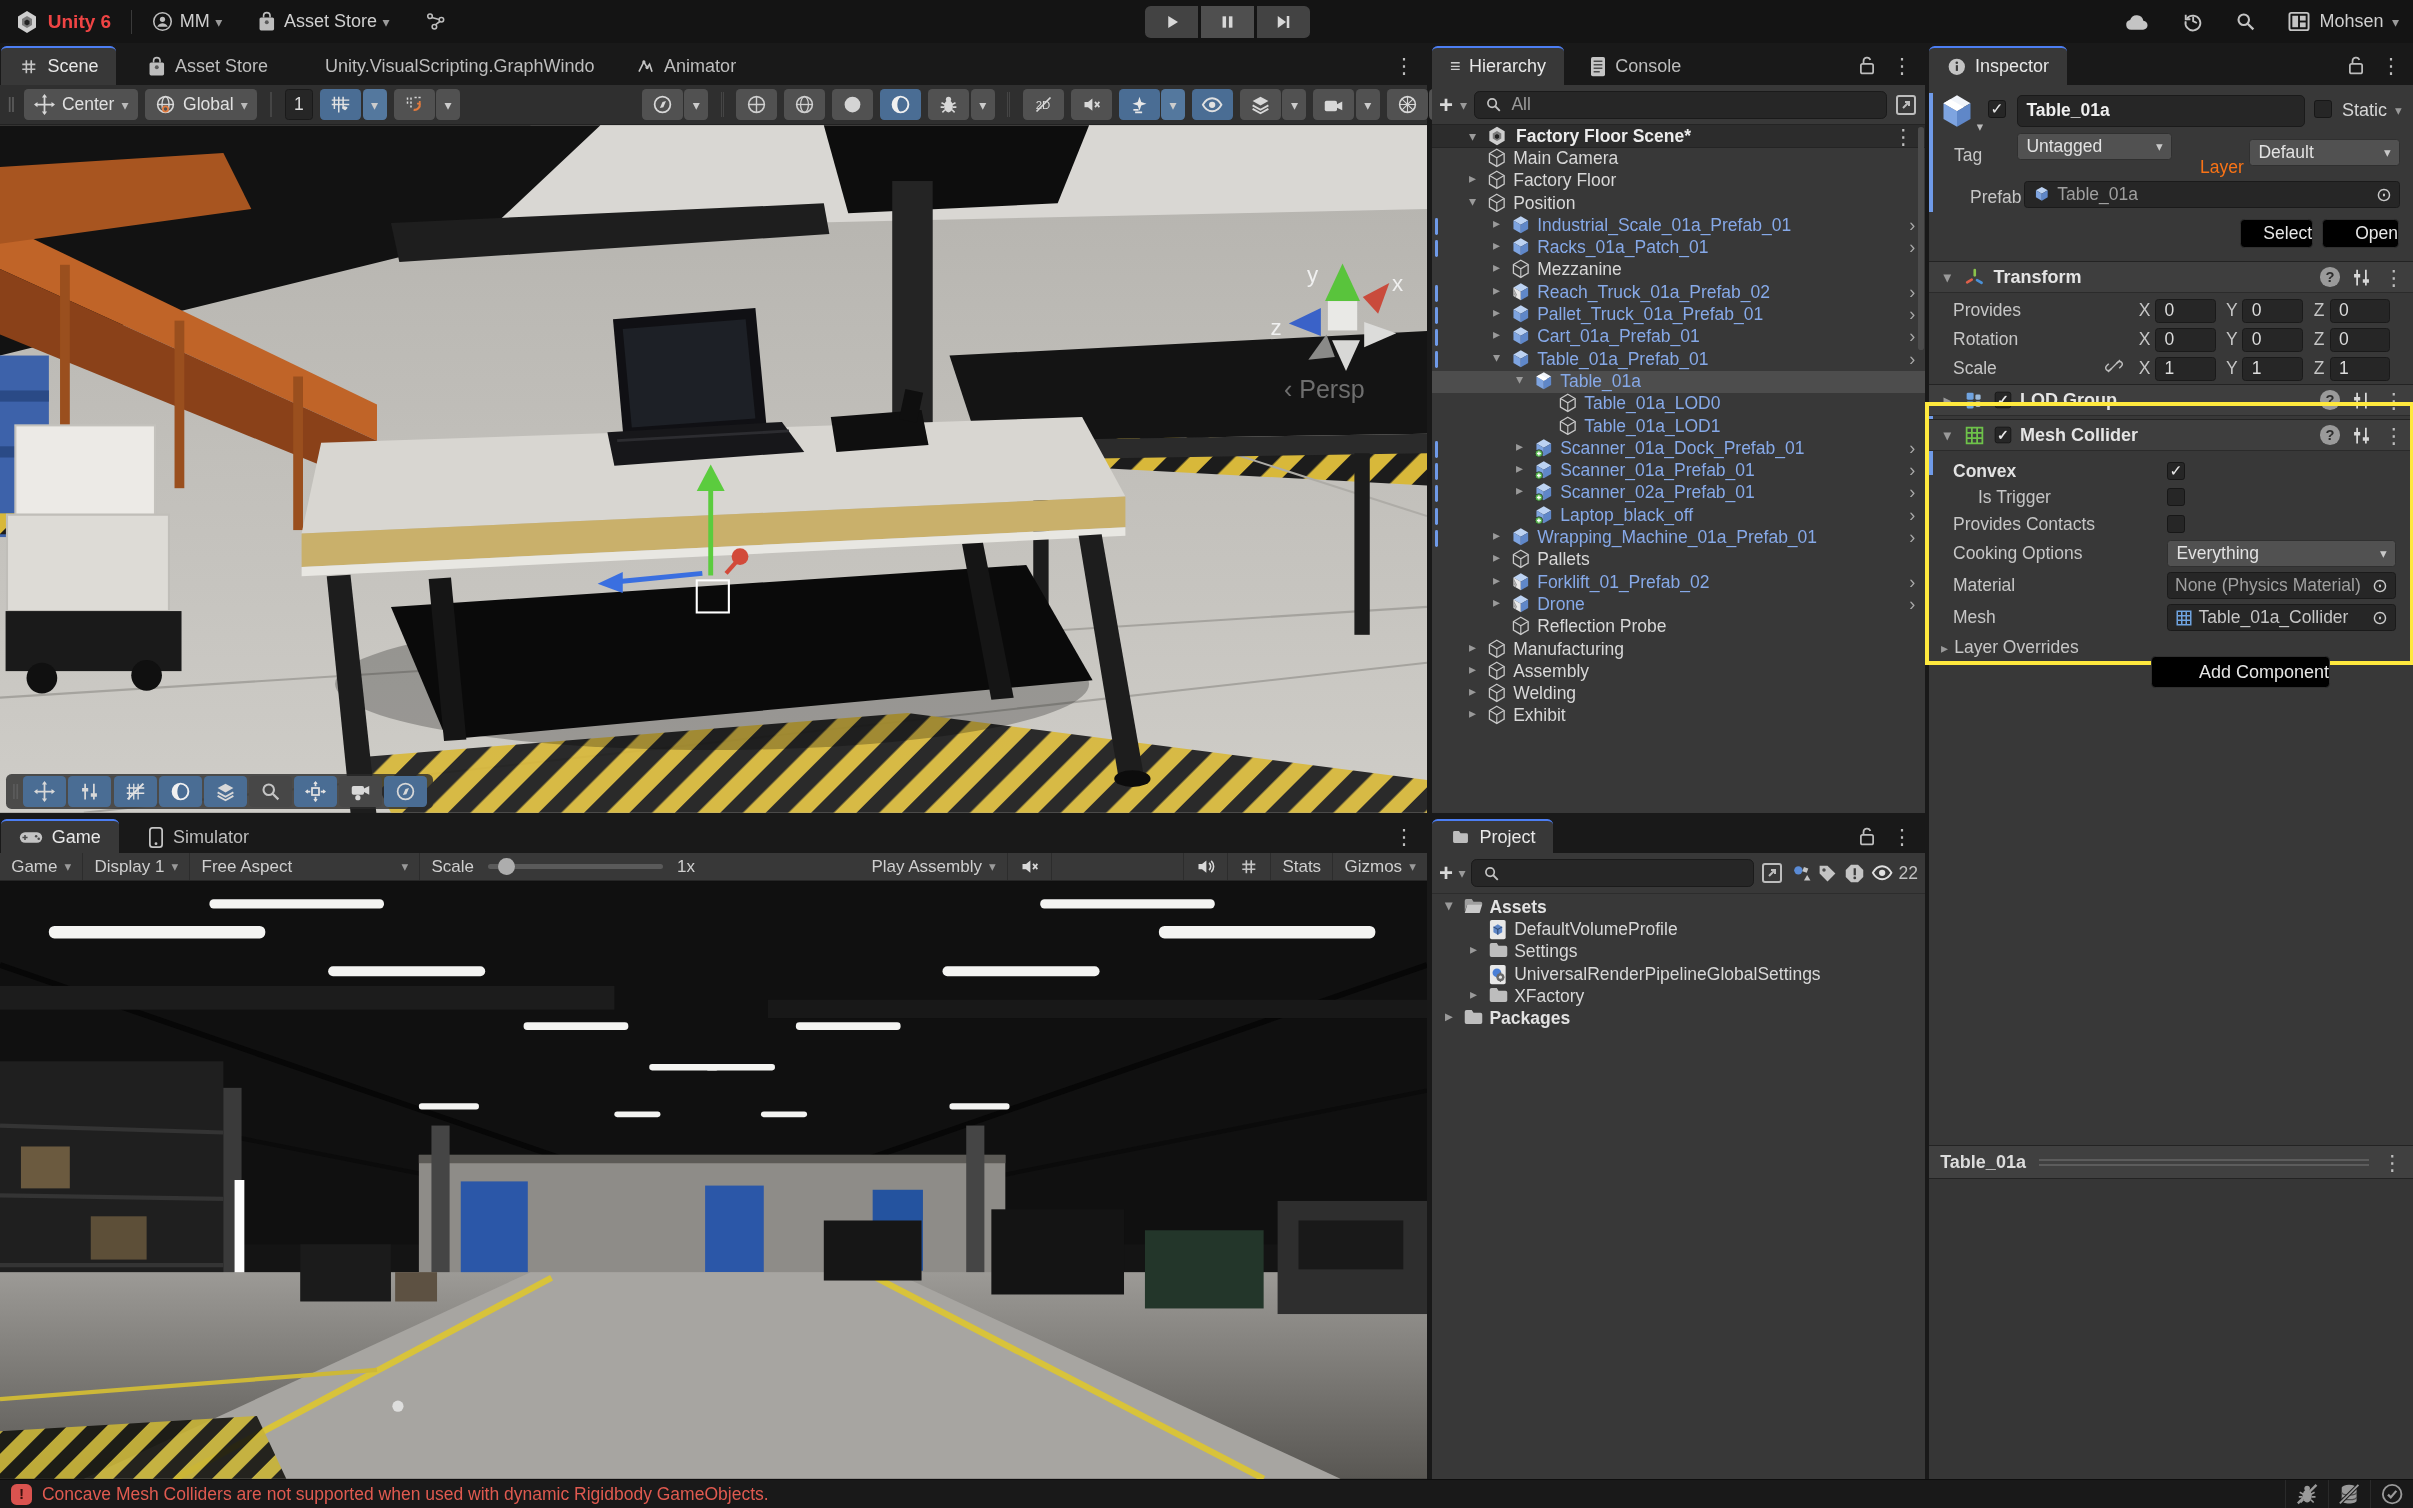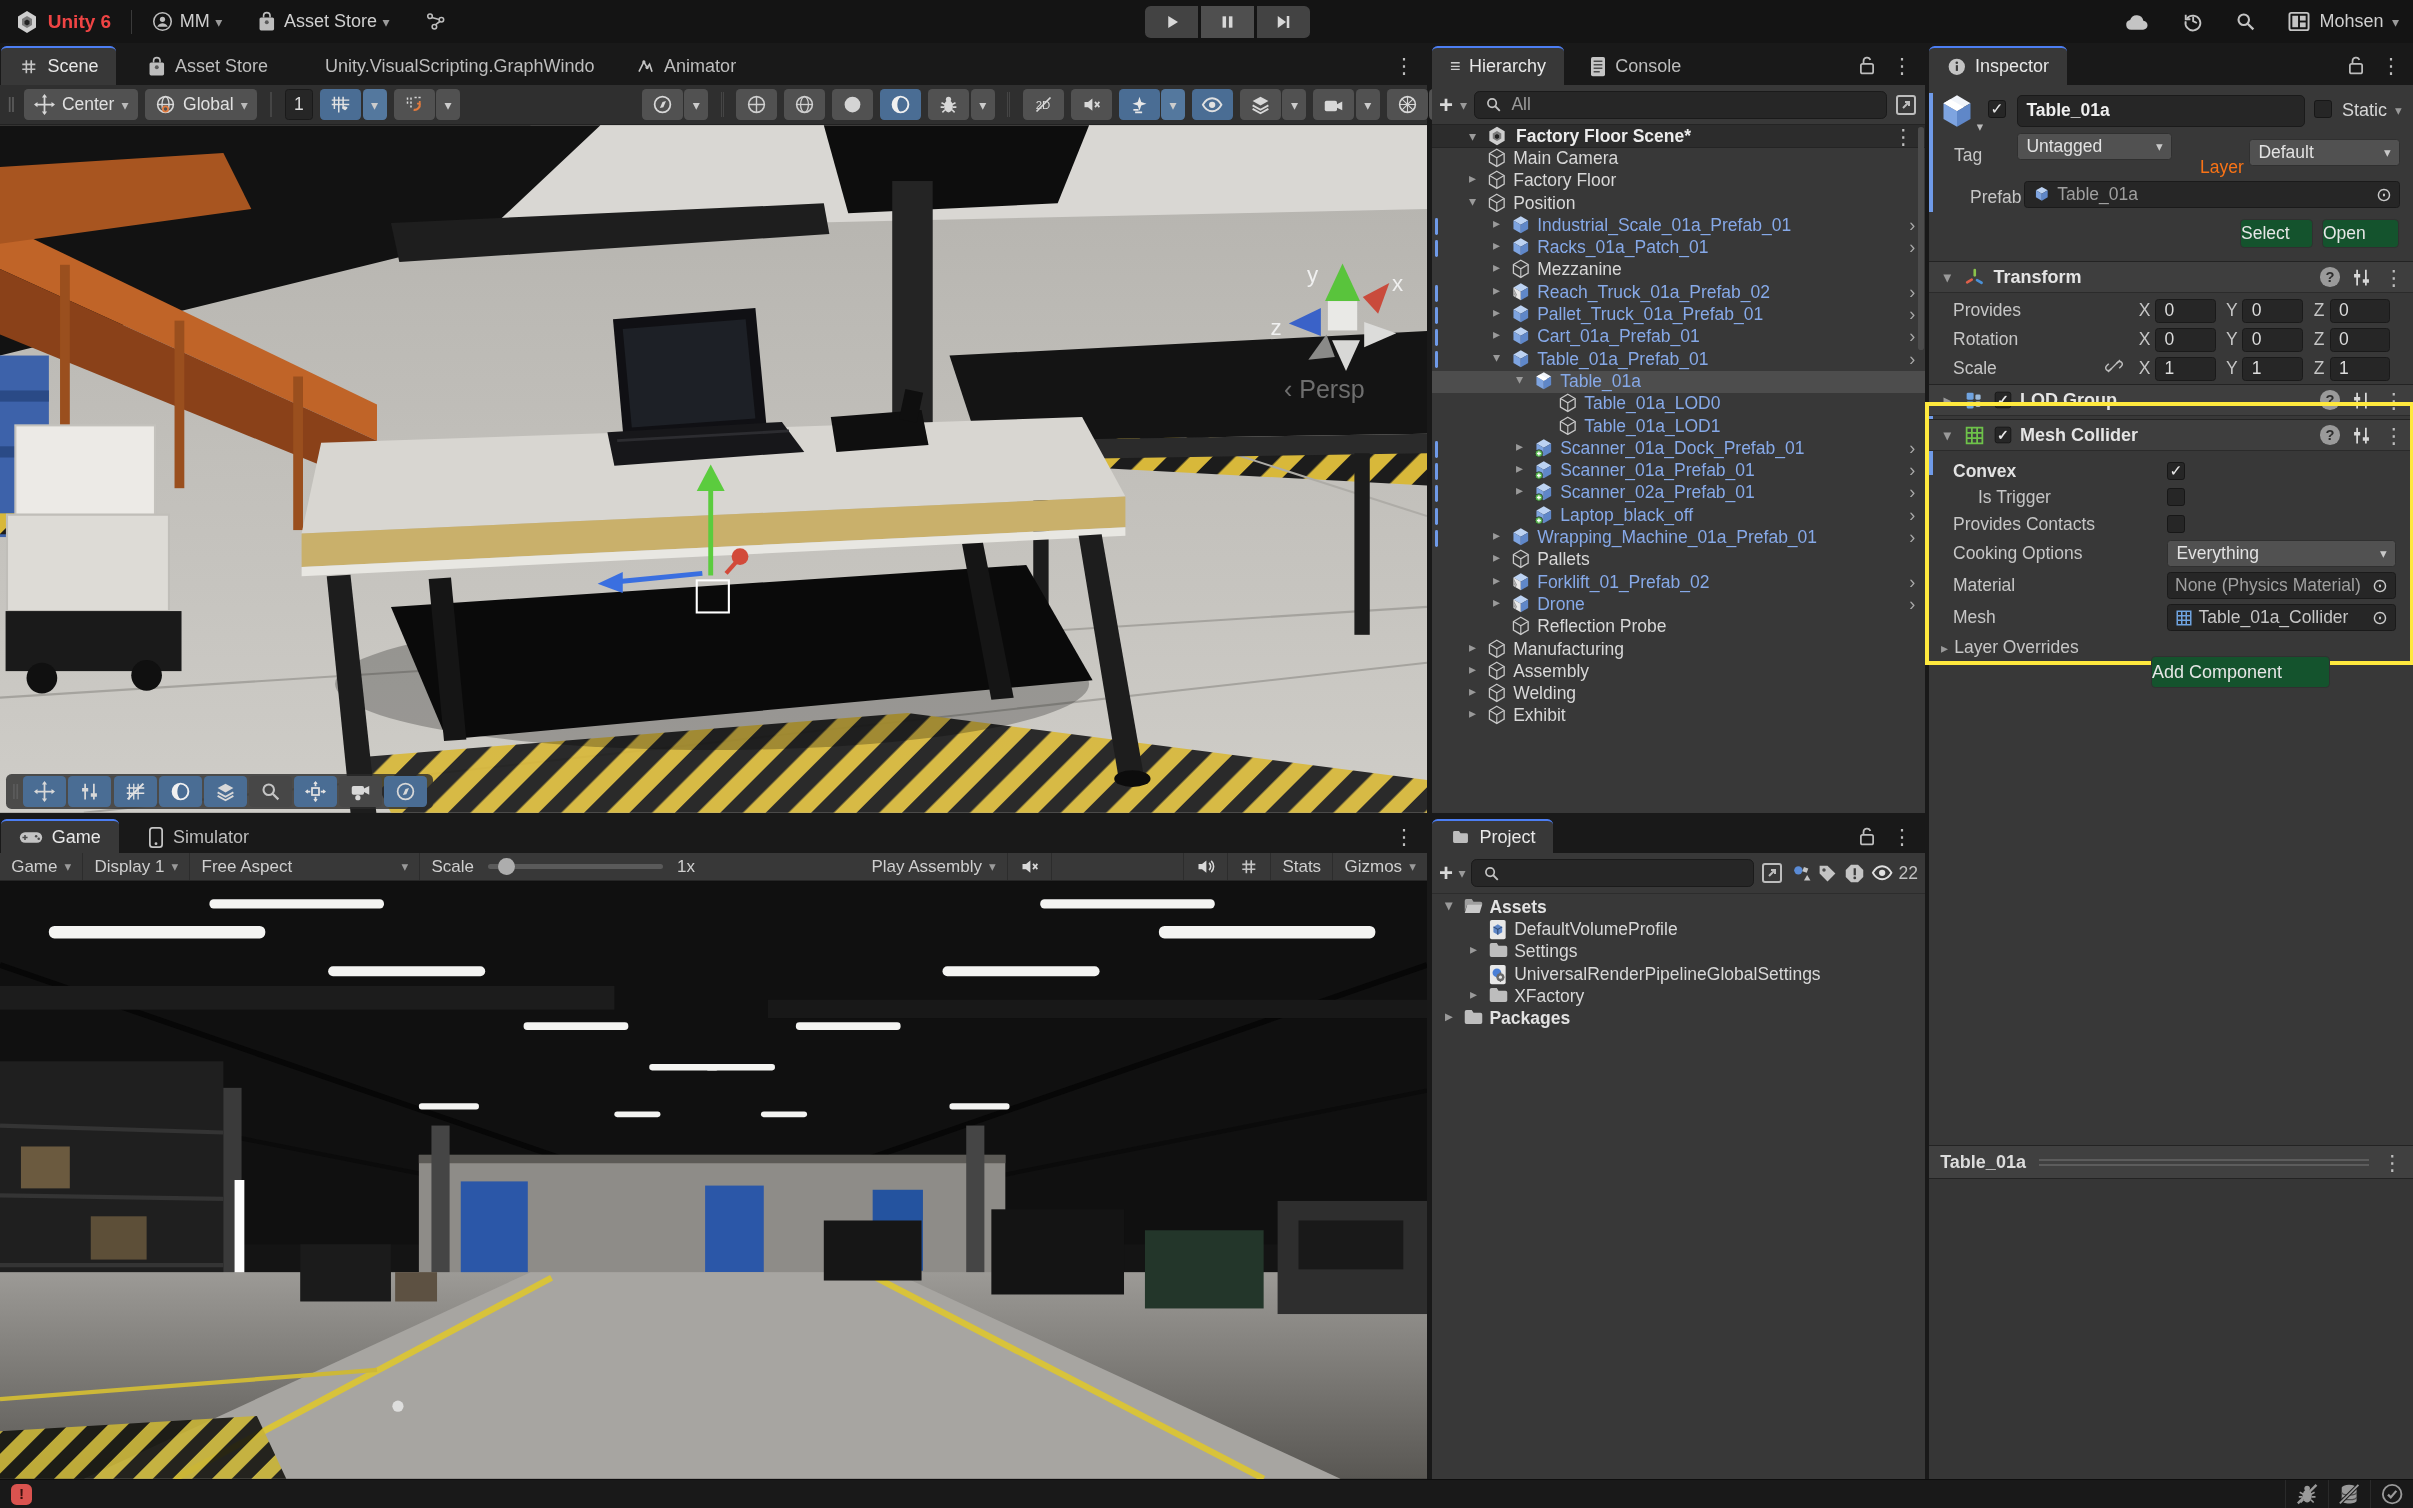--- a/index.html
+++ b/index.html
@@ -36,21 +36,21 @@
   .obar{position:absolute;left:26.5px;top:2.8px;width:3.5px;height:17px;background:#6f9ae8;border-radius:1.4px}
   .comp-h{height:32px;background:#3e3e3e;border-top:0.7px solid #232323;border-bottom:0.7px solid #2b2b2b;display:flex;align-items:center;gap:8.4px;padding:0 9.8px;font-size:18px;color:#e4e4e4;font-weight:bold}
   .comp-h .right{margin-left:auto;display:flex;gap:11.2px;align-items:center;font-weight:normal}
   .help{width:19.6px;height:19.6px;border-radius:50%;background:#9a9a9a;color:#2d2d2d;font-weight:bold;font-size:14.7px;display:flex;align-items:center;justify-content:center}
   .prow{display:flex;align-items:center;padding:0 18px 0 24px;font-size:17.5px;color:#c6c6c6}
   .axl{width:21px;text-align:center;color:#c6c6c6;flex:none}
   .axf{flex:1;height:24px;margin-right:5.6px}
   .obox{background:#262626;border:0.7px solid #1a1a1a;border-radius:3.5px;height:26.5px;display:flex;align-items:center;gap:5.6px;padding:0 7px;font-size:17.5px;flex:1}
   .dd{background:#515151;border:0.7px solid #303030;border-radius:3.5px;height:26.5px;display:flex;align-items:center;padding:0 8.4px;font-size:17.5px;color:#e2e2e2;flex:1}
   .dd .arr,.obox .tgt{margin-left:auto;color:#c9c9c9}
-  .btn{background:#14532d;border:0.7px solid #303030;border-radius:4.2px;display:flex;align-items:center;justify-content:flex-start;color:#e6e6e6;font-size:17.5px}
+  .btn{background:#000000;border:0.7px solid #303030;border-radius:4.2px;display:flex;align-items:center;justify-content:flex-end;color:#e6e6e6;font-size:17.5px}
   .gbar{display:flex;align-items:center;height:28px;background:#383838;border-bottom:0.7px solid #262626;font-size:17px;color:#cfcfcf}
   .gitem{display:flex;align-items:center;gap:7px;height:100%;padding:0 11.2px;border-right:0.7px solid #2c2c2c}
   .yellowbox{border:4.9px solid #ffe93e}
   .sb-ic{color:#9a9a9a;margin:0 9.8px}
   .scroll-hint{position:absolute;right:1.4px;width:5.6px;border-radius:2.8px;background:#4c4c4c}
 </style>
 </head>
 <body>
 
 <div class="abs" id="menubar" style="left:0;top:0;width:2413px;height:43px;background:#141414;display:flex;align-items:center">
@@ -1449,20 +1449,21 @@
   <div class="abs" style="left:0;top:1060px;width:485px;height:34px;background:#404040;border-top:0.7px solid #232323;border-bottom:0.7px solid #232323;display:flex;align-items:center;padding:0 11.2px">
     <span style="font-size:18px;color:#dcdcdc;font-weight:bold">Table_01a</span>
     <span style="flex:1;height:7px;margin:0 12.6px;border-top:2.1px solid #5c5c5c;border-bottom:2.1px solid #5c5c5c"></span>
     <span class="kebab">⋮</span>
   </div>
   <div class="abs" style="left:0;top:1094px;width:485px;height:300px;background:#363636"></div>
 </div>
 
 <div class="abs" style="left:0;top:1479px;width:2413px;height:29px;background:#191919;border-top:0.7px solid #0d0d0d;display:flex;align-items:center">
   <span style="width:21px;height:21px;border-radius:5.6px;background:#d9534f;color:#3a100e;font-weight:bold;font-size:15.4px;display:flex;align-items:center;justify-content:center;margin:0 9.8px 0 11.2px">!</span>
+  <span style="color:#e05a50;font-size:17.5px">Concave Mesh Colliders are not supported when used with dynamic Rigidbody GameObjects.</span>
   <div style="margin-left:auto;display:flex;align-items:center;height:100%">
     <span style="width:0.7px;height:100%;background:#2a2a2a"></span>
     <span class="ic sb-ic">
         <svg xmlns="http://www.w3.org/2000/svg" width="22.3" height="22.3" viewBox="0 0 24 24">
           <ellipse cx="12" cy="14" rx="5" ry="7" fill="#9a9a9a"></ellipse>
           <circle cx="12" cy="6" r="3" fill="#9a9a9a"></circle>
           <path d="M4 10l4 2M20 10l-4 2M3 15h4M21 15h-4M5 21l3-3M19 21l-3-3" stroke="#9a9a9a" stroke-width="1.8"></path>
           <line x1="2" y1="22" x2="22" y2="2" stroke="#9a9a9a" stroke-width="2.6"></line>
         </svg>
       </span>

